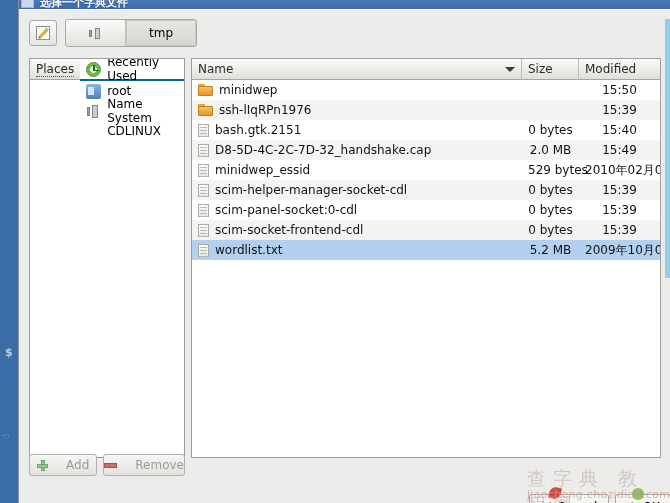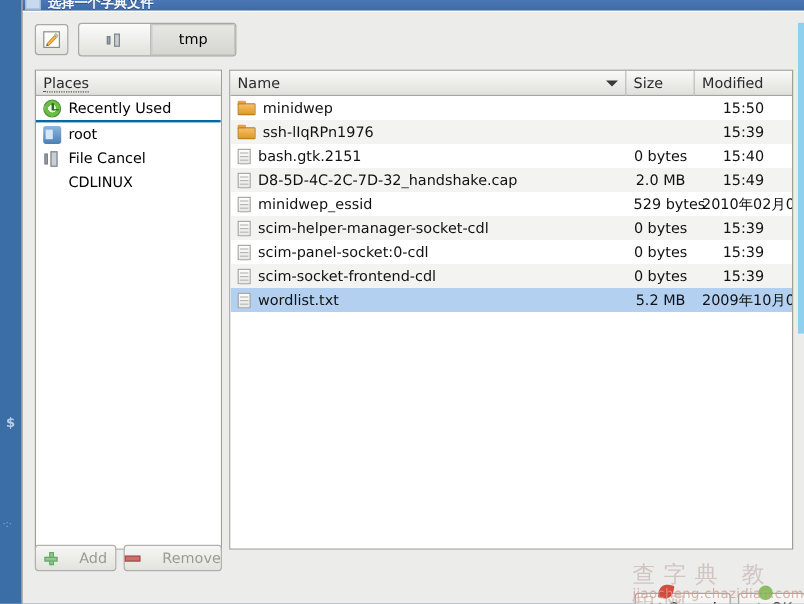--- a/index.html
+++ b/index.html
@@ -39,21 +39,21 @@
   .path-seg:last-child{border-right:none;}
   .path-seg.active{background:linear-gradient(#e7e7e3,#d6d6d1);box-shadow:0 0 0 1px #c7c7c2 inset;font-weight:normal;}
   .drive-ico{display:inline-block;width:13px;height:13px;position:relative;}
   .drive-ico i{position:absolute;display:block;}
   .drive-ico i.bar{left:0;top:3px;width:3px;height:7px;background:#9aa3ab;border:1px solid #79828a;box-sizing:border-box;}
   .drive-ico i.slab{left:6px;top:1px;width:5px;height:11px;background:#c9ced3;border:1px solid #7d868e;box-sizing:border-box;}
 
   
   #panes{position:absolute;left:10px;top:48px;width:632px;height:400px;display:flex;gap:6px;}
   .pane{background:#fff;border:1px solid #9d9d99;box-sizing:border-box;}
-  #places-pane{width:156px;display:flex;flex-direction:column;}
+  #places-pane{width:156px;display:flex;flex-direction:row;}
   #files-pane{flex:1;display:flex;flex-direction:column;overflow:hidden;position:relative;}
 
   .col-head{height:21px;box-sizing:border-box;background:linear-gradient(#fafaf9,#e0e0db);
             border-bottom:1px solid #a5a5a1;display:flex;align-items:center;}
   .col-head .cell{height:21px;box-sizing:border-box;display:flex;align-items:center;padding:0 6px;
                   border-right:1px solid #bcbcb8;font-size:12px;color:#2a2a2a;}
   .col-head .cell:last-child{border-right:none;}
   #places-head .cell{border-right:none;width:100%;}
   #places-head .cell span{border-bottom:1px dotted #555;}
 
@@ -187,21 +187,21 @@
           </div>
           <div class="place-row">
             <span class="ico ico-home"></span>
             <span>root</span>
           </div>
           <div class="place-row">
             <span class="ico ico-fs">
                 <i class="a"></i>
                 <i class="b"></i>
               </span>
-            <span>File Cancel</span>
+            <span>Name System</span>
           </div>
           <div class="place-row">
             <span class="ico"></span>
             <span>CDLINUX</span>
           </div>
         </div>
       </div>
 
       <div class="pane" id="files-pane">
         <div class="col-head">

